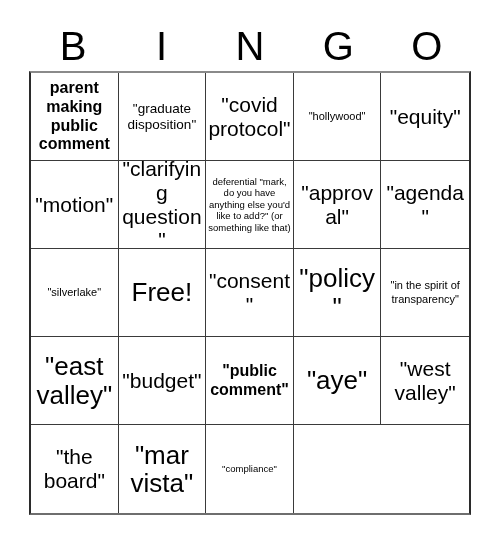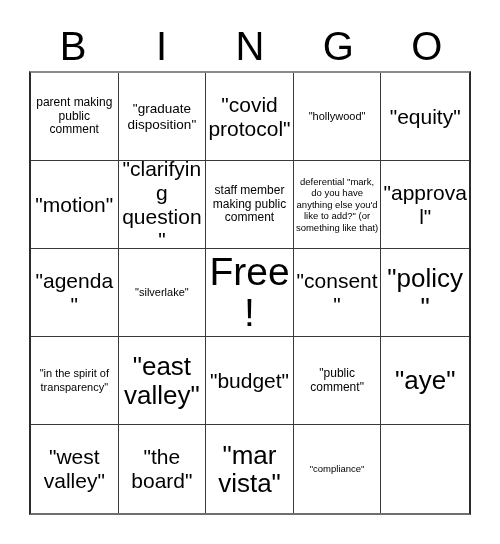--- a/index.html
+++ b/index.html
@@ -84,24 +84,24 @@
   .cell-text {
     display: block;
     width: 100%;
     line-height: 1.14;
     word-wrap: break-word;
     overflow-wrap: break-word;
     hyphens: none;
   }
 
   
-  .sz-xl   { font-size: 39px; line-height: 1.05; }
+  .sz-xl   { font-size: 26px; line-height: 1.05; }
   .sz-lg   { font-size: 26px; line-height: 1.08; }
   .sz-md   { font-size: 21px; line-height: 1.12; }
-  .sz-sm   { font-size: 12px; line-height: 1.16; }
+  .sz-sm   { font-size: 16px; line-height: 1.16; font-weight: bold; }
   .sz-xs   { font-size: 13.5px; line-height: 1.18; }
   .sz-xxs  { font-size: 11px;  line-height: 1.2; }
   .sz-tiny { font-size: 9.5px; line-height: 1.22; }
 </style>
 </head>
 <body>
 
 <div id="card">
 
   <div id="header">
@@ -126,23 +126,20 @@
         <span class="cell-text sz-xxs">"hollywood"</span>
       </div>
       <div class="cell">
         <span class="cell-text sz-md">"equity"</span>
       </div>
       <div class="cell">
         <span class="cell-text sz-md">"motion"</span>
       </div>
       <div class="cell">
         <span class="cell-text sz-md">"clarifying question"</span>
-      </div>
-      <div class="cell">
-        <span class="cell-text sz-sm">staff member making public comment</span>
       </div>
       <div class="cell">
         <span class="cell-text sz-tiny">deferential "mark, do you have anything else you'd like to add?" (or something like that)</span>
       </div>
       <div class="cell">
         <span class="cell-text sz-md">"approval"</span>
       </div>
       <div class="cell">
         <span class="cell-text sz-md">"agenda"</span>
       </div>

